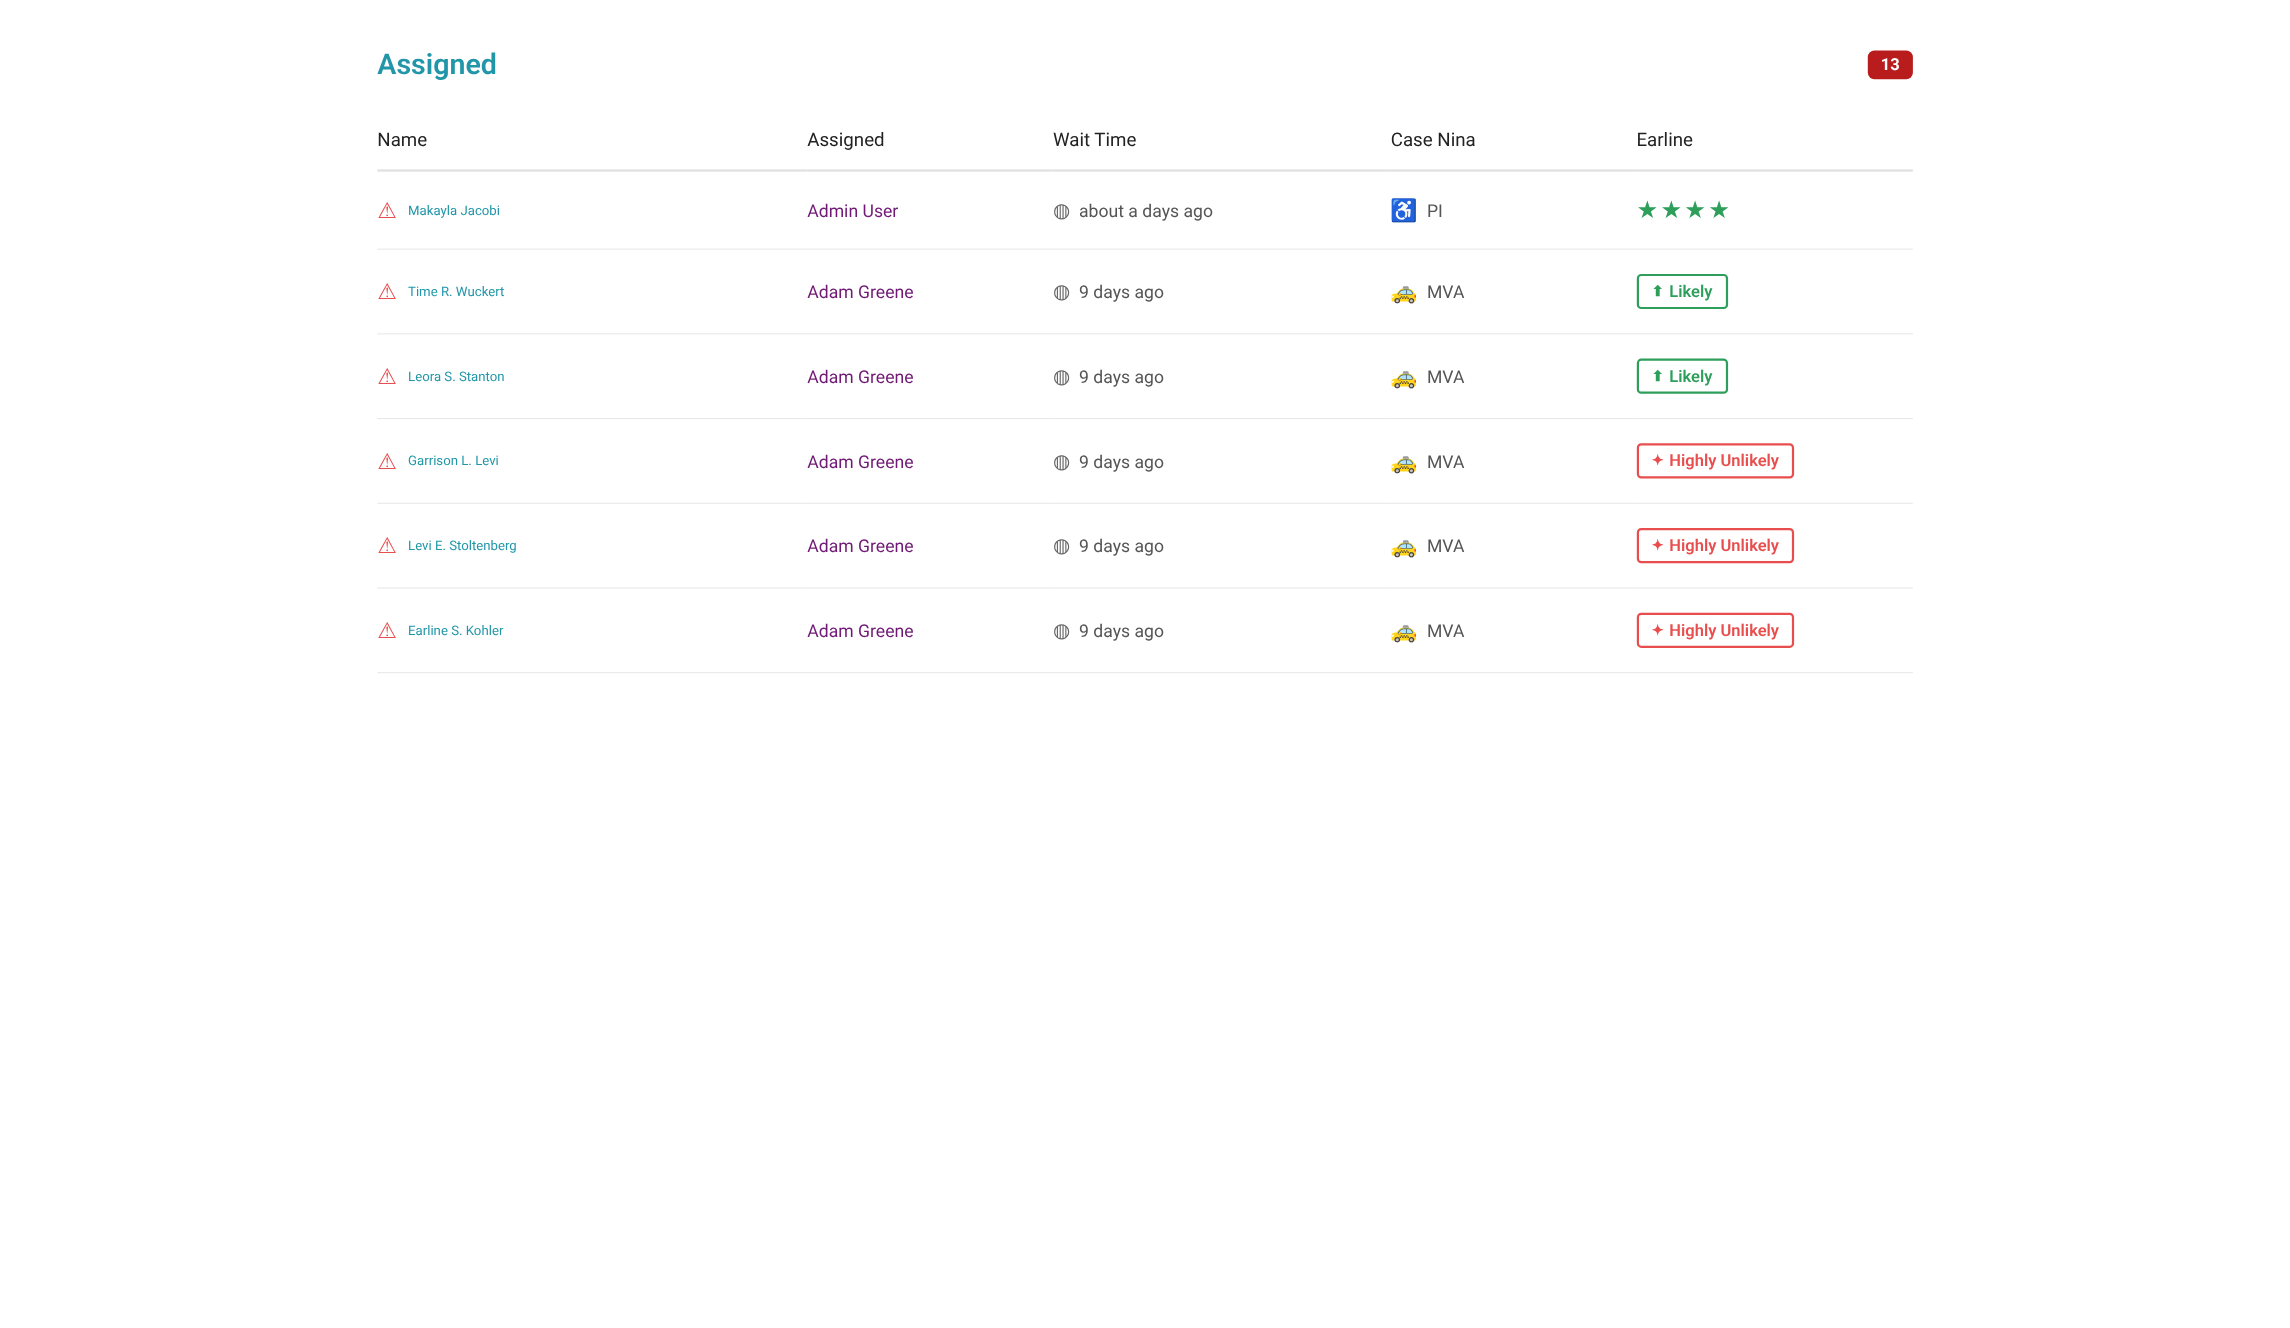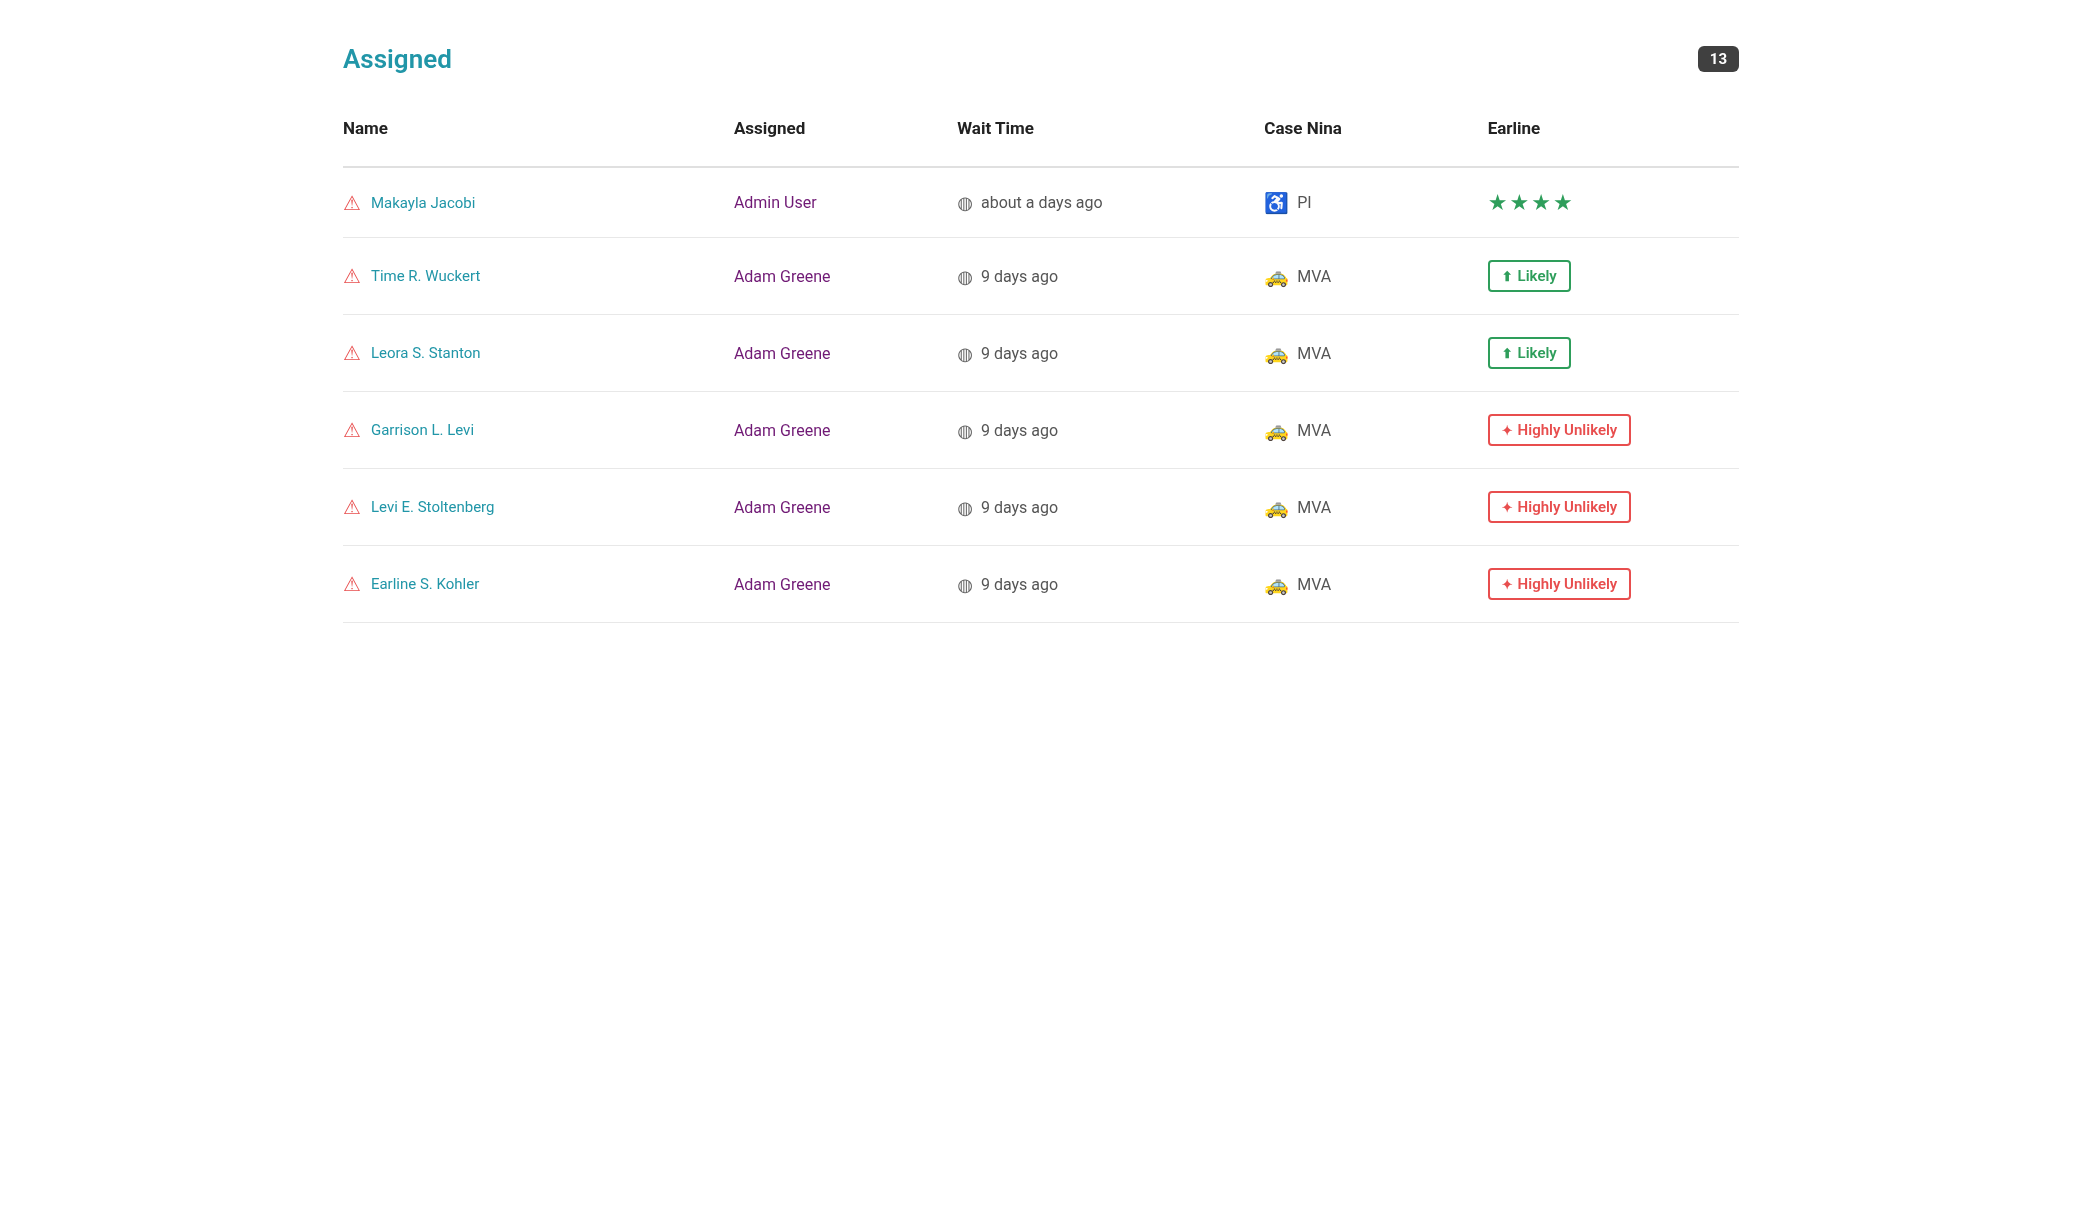--- a/index.html
+++ b/index.html
@@ -18,39 +18,39 @@
       align-items: center;
       justify-content: space-between;
       margin-bottom: 32px;
     }
     .title {
       font-size: 26px;
       font-weight: 600;
       color: #2196a8;
     }
     .badge {
-      background: #404040;
+      background: #b91c1c;
       color: #fff;
       font-size: 15px;
       font-weight: 700;
       border-radius: 6px;
       padding: 4px 12px;
       min-width: 36px;
       text-align: center;
     }
     table {
       width: 100%;
       border-collapse: collapse;
     }
     thead th {
       text-align: left;
       font-size: 17px;
-      font-weight: 700;
+      font-weight: 400;
       color: #222;
-      padding: 12px 16px 28px 0;
+      padding: 12px 16px 16px 0;
       border-bottom: 2px solid #e0e0e0;
     }
     thead th:last-child {
       padding-right: 0;
     }
     tbody tr {
       border-bottom: 1px solid #e8e8e8;
     }
     tbody tr:last-child {
       border-bottom: 1px solid #e8e8e8;
@@ -65,21 +65,21 @@
       align-items: center;
       gap: 10px;
     }
     .alert-icon {
       color: #e84e4e;
       font-size: 20px;
       flex-shrink: 0;
     }
     .name-link {
       color: #2196a8;
-      font-size: 15px;
+      font-size: 12px;
       cursor: pointer;
       text-decoration: none;
     }
     .assigned-cell {
       color: #701a75;
       font-size: 16px;
     }
     .wait-cell {
       display: flex;
       align-items: center;

